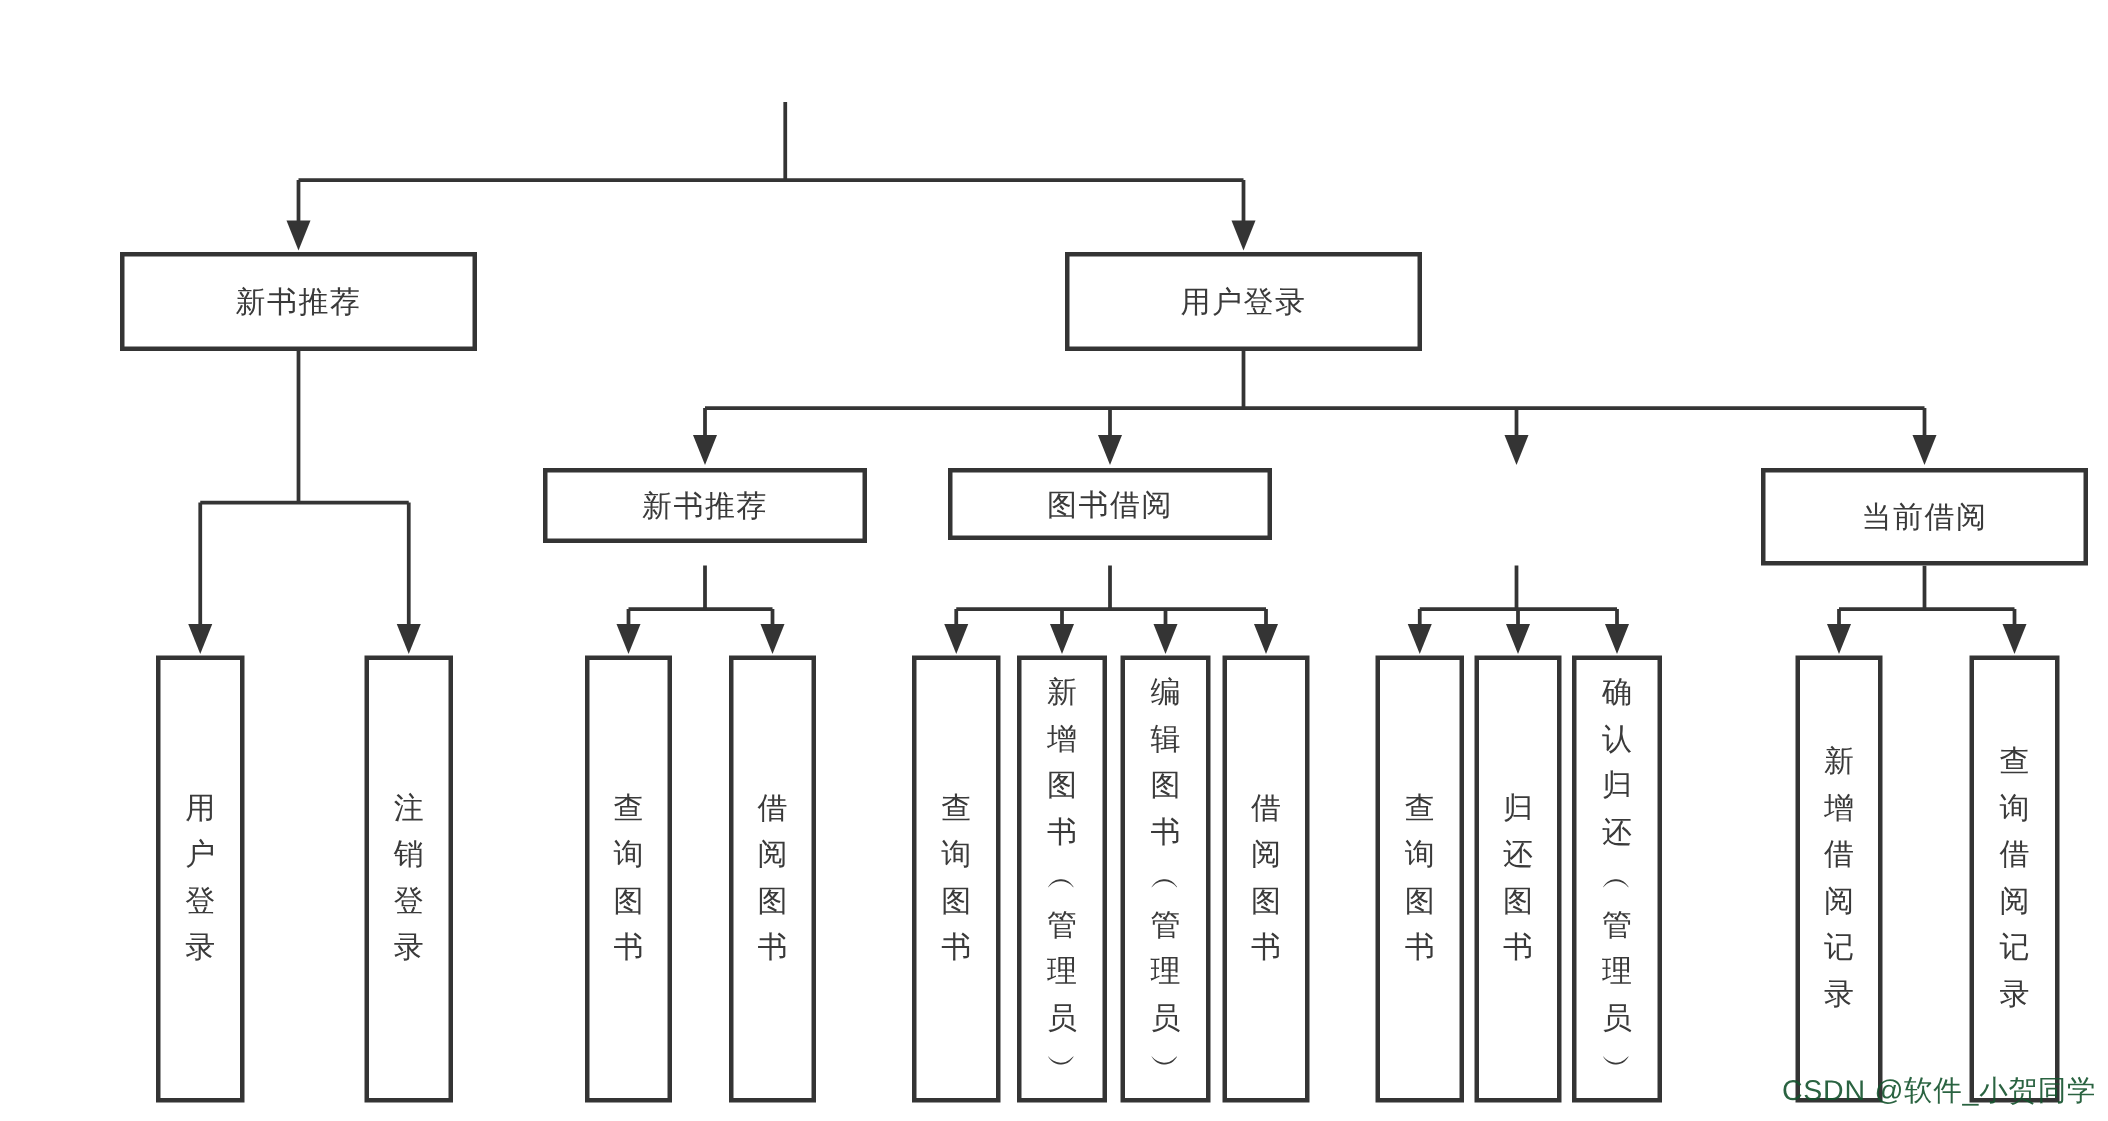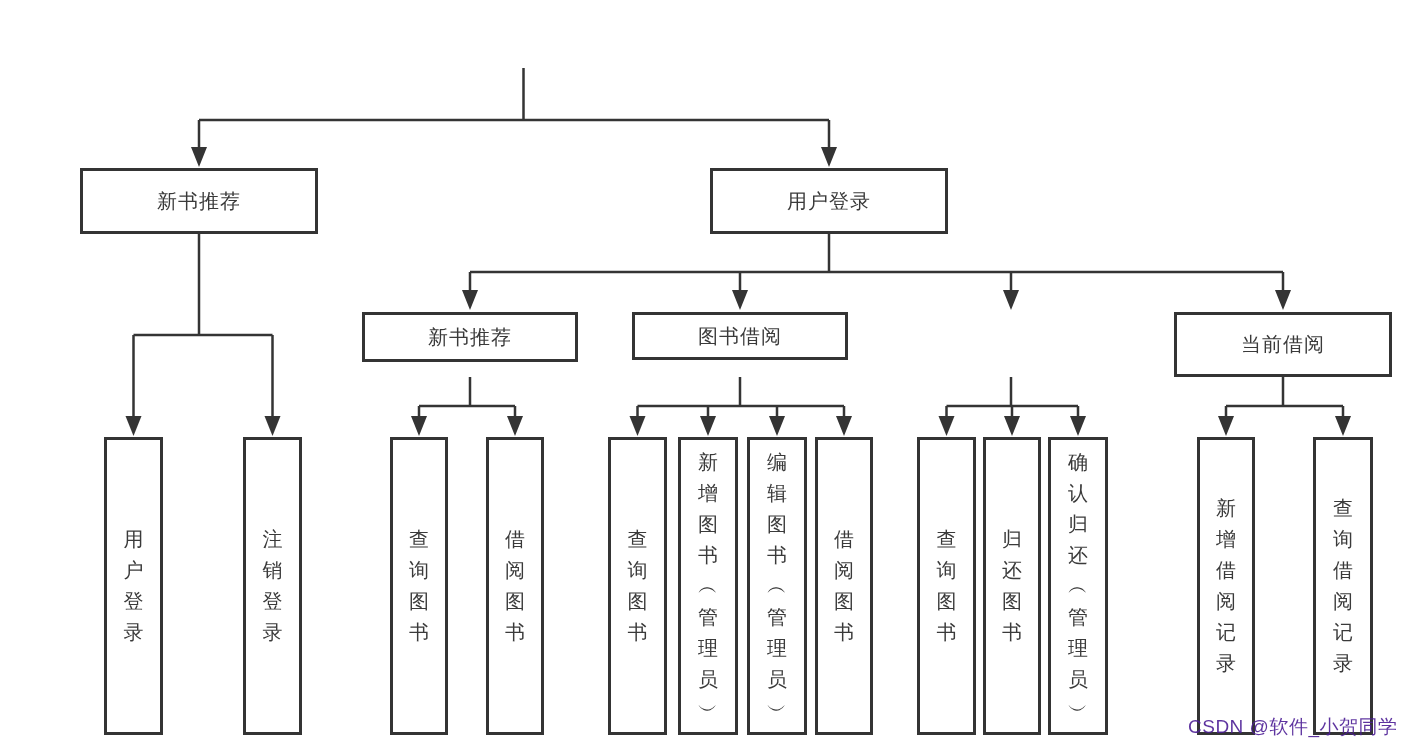--- a/index.html
+++ b/index.html
@@ -58,21 +58,21 @@
     font-size: 20px;
     color: #3a3a3a;
     text-align: center;
     width: 100%;
   }
   .watermark {
     position: absolute;
     left: 1188px;
     top: 714px;
     font-size: 19px;
-    color: #4c1d95;
+    color: #14532d;
     opacity: 0.9;
     z-index: 5;
     white-space: nowrap;
     letter-spacing: 0.5px;
   }
 </style>
 </head>
 <body>
 
 <div class="stage">

